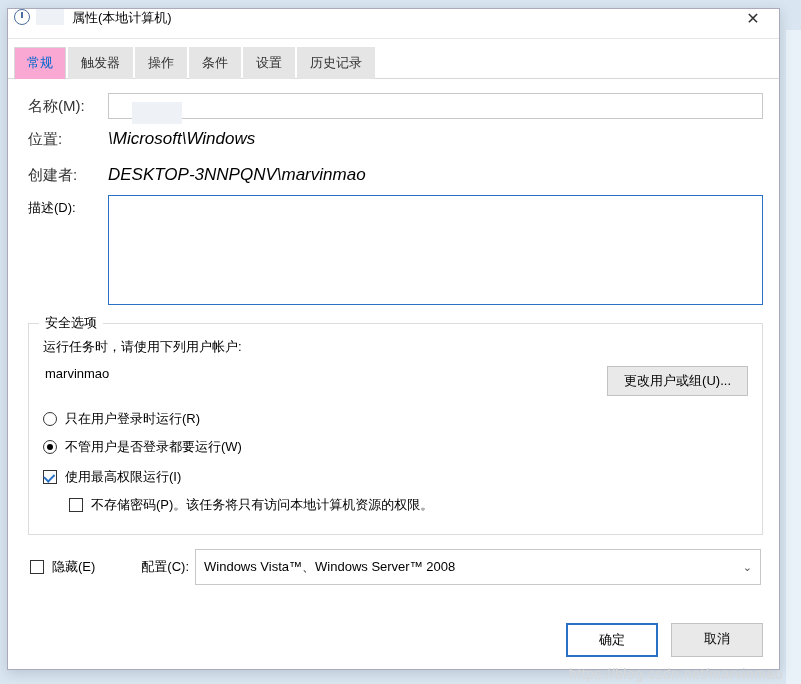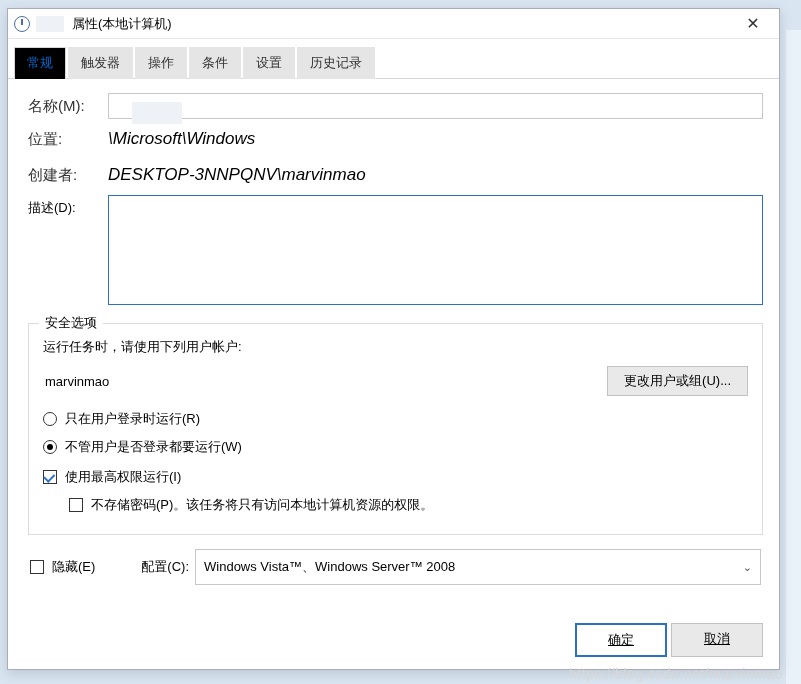--- a/index.html
+++ b/index.html
@@ -18,21 +18,21 @@
       top: 8px;
       width: 773px;
       height: 662px;
       background: #fff;
       border: 1px solid #aab;
       box-shadow: 0 3px 12px rgba(0,0,0,.15);
     }
     .titlebar {
       height: 30px;
       display: flex;
-      align-items: center;
+      align-items: flex-start;
       padding: 0 6px;
       border-bottom: 1px solid #e6e6e6;
     }
     .titlebar .ticon {
       width: 16px; height: 16px; margin-right: 6px;
       border-radius: 50%;
       border: 1.5px solid #4a6fa0;
       position: relative;
     }
     .titlebar .ticon::after {
@@ -55,21 +55,21 @@
       border-bottom:none;
       font-size:13px;
       color:#333;
       margin-right:2px;
       position:relative;
       top:1px;
       background:#e5e5e5;
     }
     .tab.active {
       border-color:#d7d7d7;
-      background:#000000;
+      background:#f9a8d4;
       color:#0066cc;
       text-align:right;
     }
     .tabbody { padding: 14px 16px 10px 20px; }
     .row { display:flex; align-items:center; margin-bottom:10px; }
     .row .lbl { width:80px; font-size:15px; color:#333; }
     .row .val { flex:1; font-size:17px;font-style:italic; }
     .name-input {
       flex:1; height:26px; border:1px solid #c8c8c8; background:#fff;
       padding:0 6px; font-size:13px;
@@ -81,21 +81,21 @@
       flex:1; height:110px; border:1px solid #2a70c4; background:#fff; resize:none;
       font-family:inherit; font-size:13px; padding:4px 6px;
     }
     .groupbox {
       border:1px solid #dcdcdc; margin-top:18px; padding:14px 14px 10px; position:relative;
     }
     .group-title {
       position:absolute; top:-10px; left:10px; background:#fff; padding:0 6px; font-size:13px;
     }
     .secrow { margin-bottom:10px; font-size:13px; }
-    .userrow { display:flex; align-items:center; margin-bottom:14px; }
+    .userrow { display:flex; align-items:flex-start; margin-bottom:14px; }
     .username { flex:1; font-size:13px; padding-left:2px; }
     .btn {
       border:1px solid #c2c2c2; background:#e9e9e9; padding:5px 16px; font-size:13px;
       cursor:default; text-align:center;
     }
     .radio-row, .check-row { display:flex; align-items:center; margin-bottom:10px; }
     .radio, .chk {
       width:14px; height:14px; border:1px solid #333; margin-right:8px;
       display:inline-flex; align-items:center; justify-content:center; background:#fff;
     }
@@ -103,21 +103,21 @@
     .radio.checked::after { content:""; width:6px; height:6px; border-radius:50%; background:#000; }
     .chk.checked::after { content:""; width:8px; height:5px; border-left:2px solid #2a70c4; border-bottom:2px solid #2a70c4; transform:rotate(-45deg) translate(0,-1px); }
     .indent { margin-left:26px; }
     .bottomrow { display:flex; align-items:center; margin-top:14px; gap:6px; padding:0 2px; }
     .select {
       flex:1; height:36px; border:1px solid #c8c8c8; background:#fff;
       display:flex; align-items:center; justify-content:space-between; padding:0 8px; font-size:13px;
     }
     .select .caret { font-size:11px; color:#555; }
     .footer {
-      position:absolute; bottom:12px; right:16px; display:flex; gap:4px;text-decoration:underline;
+      position:absolute; bottom:12px; right:16px; display:flex; gap:13px;
     }
     .footer .btn { width:92px; padding:6px 0; }
     .footer .btn.primary { border:2px solid #2a70c4; background:#fff; }
     .watermark {
       position:absolute; right:18px; bottom:2px; color:#d7d7d7; font-size:14px; letter-spacing:.5px;
       font-family: Arial, sans-serif;
     }
     .bg-stripe { position:absolute; right:0; top:30px; bottom:0; width:15px; background:#eaf2f9; }
   </style>
 </head>

